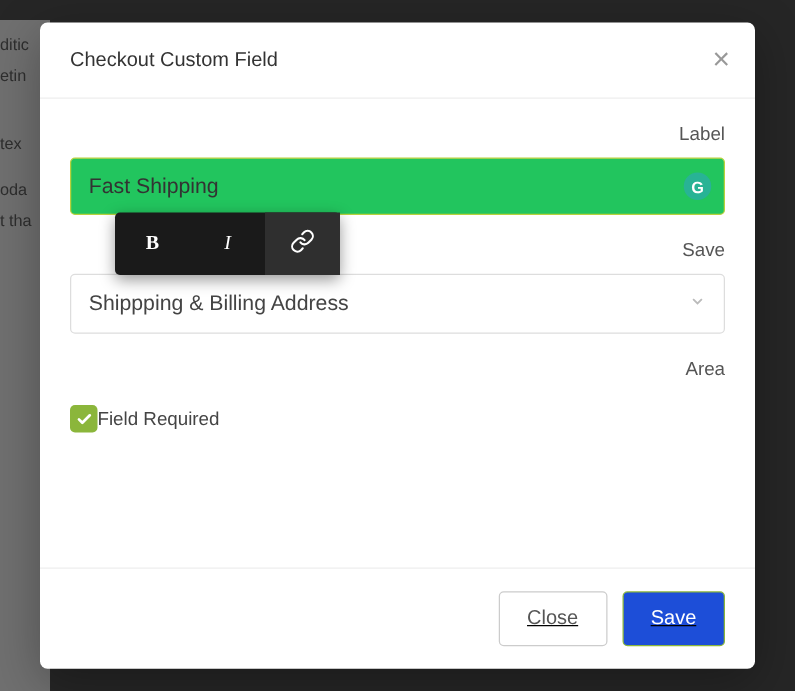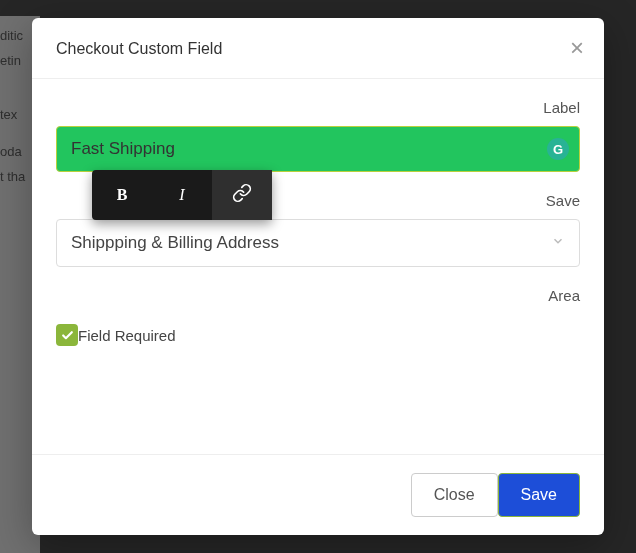--- a/index.html
+++ b/index.html
@@ -171,20 +171,22 @@
     .checkbox svg { width: 13px; height: 13px; }
     .checkbox-label {
       font-size: 15px;
       color: #444;
     }
     .modal-footer {
       border-top: 1px solid #eee;
       padding: 18px 24px;
       display: flex;
       justify-content: flex-end;
+      gap: 12px;
+      text-decoration: underline;
     }
     .btn {
       padding: 12px 22px;
       font-size: 16px;
       border-radius: 4px;
       cursor: pointer;
       border: 1px solid transparent;
     }
     .btn-secondary {
       background: #fff;

